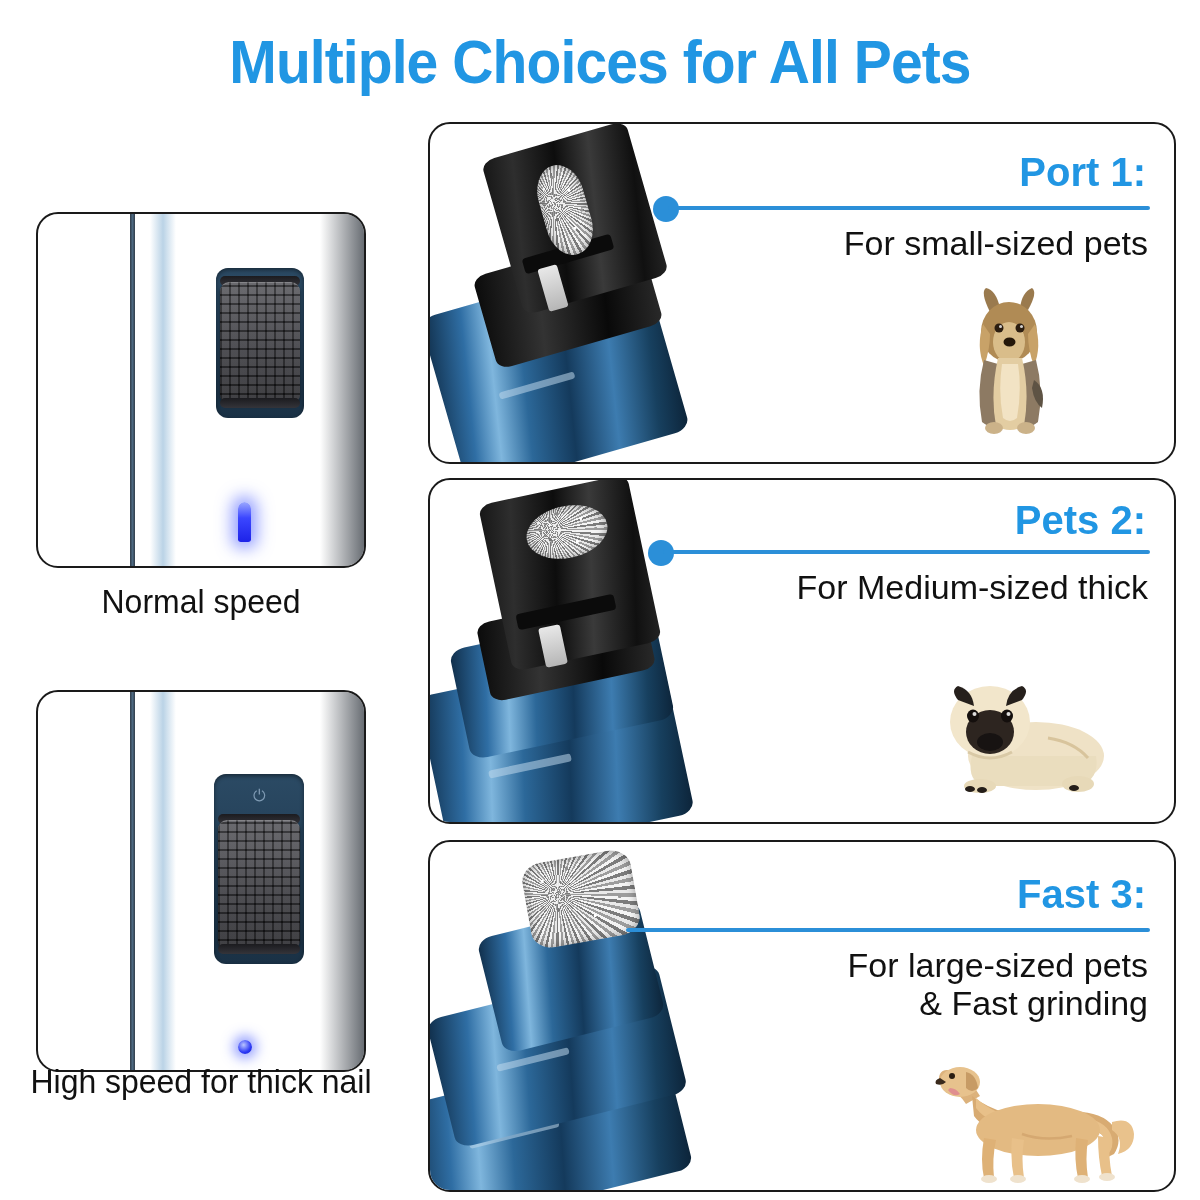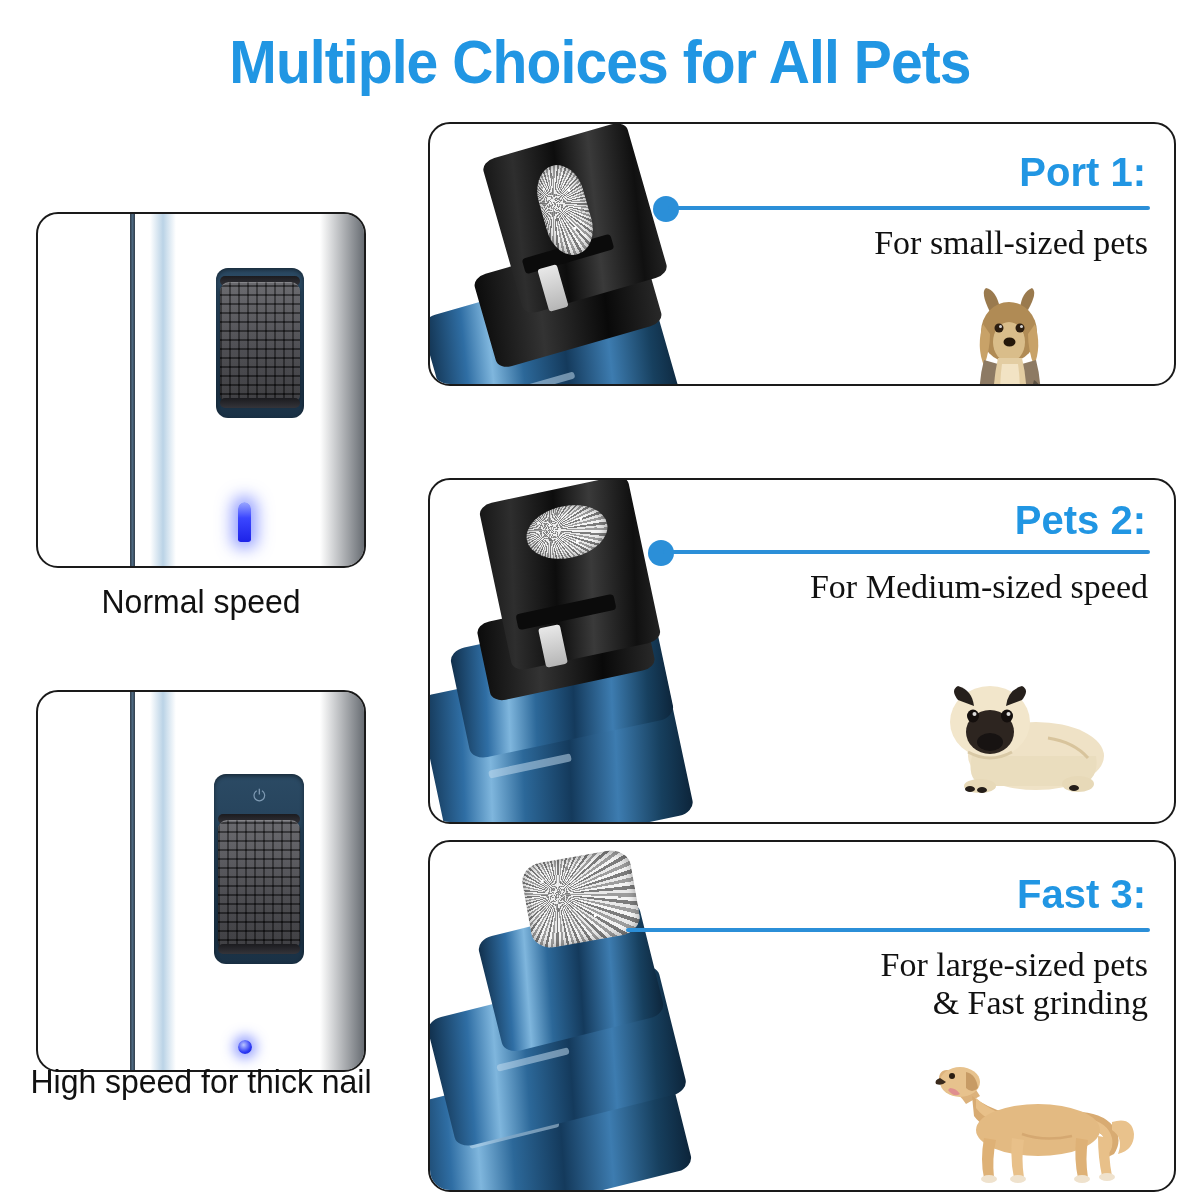--- a/index.html
+++ b/index.html
@@ -109,37 +109,37 @@
     box-shadow:0 0 16px 6px rgba(60,80,255,.55);
   }
   .led-dot{
     position:absolute;width:14px;height:14px;border-radius:50%;
     background:radial-gradient(circle at 40% 35%,#b9c4ff,#2b38f5 60%,#1620cc);
     box-shadow:0 0 12px 5px rgba(60,80,255,.5);
   }
 
   
   .rcard{left:428px;width:748px;}
-  #port-card-1{top:122px;height:264px;}
+  #port-card-1{top:122px;height:342px;}
   #port-card-2{top:478px;height:346px;}
   #port-card-3{top:840px;height:352px;}
 
   .port-title{
     position:absolute;right:28px;
     font-size:40px;font-weight:bold;color:#2196E3;
     font-family:"Liberation Sans Narrow","Liberation Sans",sans-serif;
     letter-spacing:0px;white-space:nowrap;
   }
   .port-rule{
     position:absolute;right:24px;height:4px;background:#2B8FD8;border-radius:2px;
   }
   .port-desc{
     position:absolute;right:26px;text-align:right;
     font-size:34px;color:#111;line-height:1.12;
-    font-family:Liberation Serif, serif;
+    font-family:Liberation Sans, sans-serif;
     white-space:pre-line;
   }
   .callout-dot{
     position:absolute;width:26px;height:26px;border-radius:50%;
     background:#2B8FD8;
   }
 
   
   .grinder{position:absolute;}
   .blk-cap{
@@ -277,21 +277,21 @@
       <div class="blk-cap" style="left:64px;top:8px;width:152px;height:170px;transform:rotate(-12deg);"></div>
       <div class="dark-slot" style="left:86px;top:124px;width:100px;height:16px;transform:rotate(-12deg);"></div>
       <div class="light-slot" style="left:112px;top:146px;width:22px;height:40px;transform:rotate(-12deg);"></div>
       <div class="grit" style="left:96px;top:26px;width:82px;height:52px;transform:rotate(-12deg);border-radius:50%;"></div>
     </div>
 
     <div class="callout-dot" style="left:218px;top:60px;"></div>
     <div class="port-rule" style="left:233px;top:70px;right:24px;"></div>
 
     <div class="port-title" style="top:18px;">Pets 2:</div>
-    <div class="port-desc" style="top:88px;">For Medium-sized speed</div>
+    <div class="port-desc" style="top:88px;">For Medium-sized thick</div>
 
     <svg class="dog" style="left:498px;top:180px;" width="190" height="140" viewBox="0 0 190 140">
       <g>
         <ellipse cx="108" cy="96" rx="68" ry="34" fill="#efe2c6"></ellipse>
         <path d="M44 96 Q38 120 56 126 L150 126 Q172 120 168 96Z" fill="#eaddbe"></path>
         <ellipse cx="62" cy="62" rx="40" ry="36" fill="#f2e6cb"></ellipse>
         <path d="M30 40 Q22 30 30 26 Q44 30 46 46Z" fill="#26201c"></path>
         <path d="M94 40 Q102 30 94 26 Q80 30 78 46Z" fill="#26201c"></path>
         <ellipse cx="62" cy="72" rx="24" ry="22" fill="#2d2520"></ellipse>
         <ellipse cx="62" cy="82" rx="13" ry="9" fill="#171312"></ellipse>

